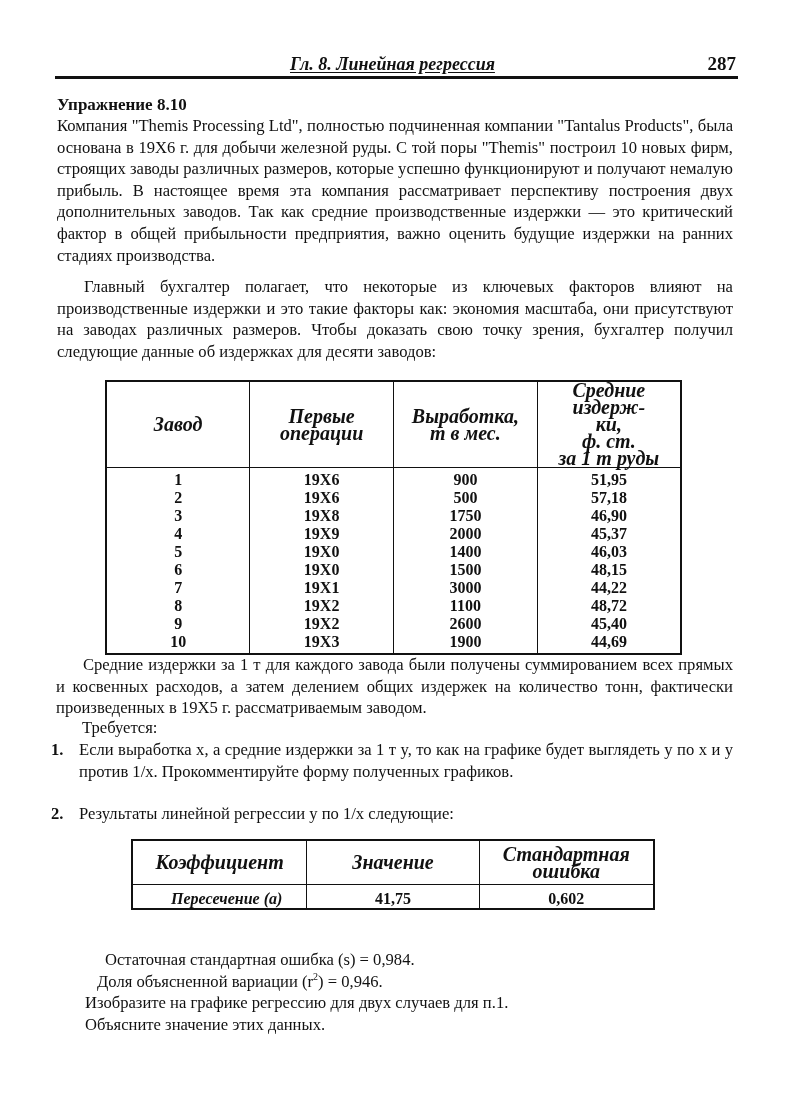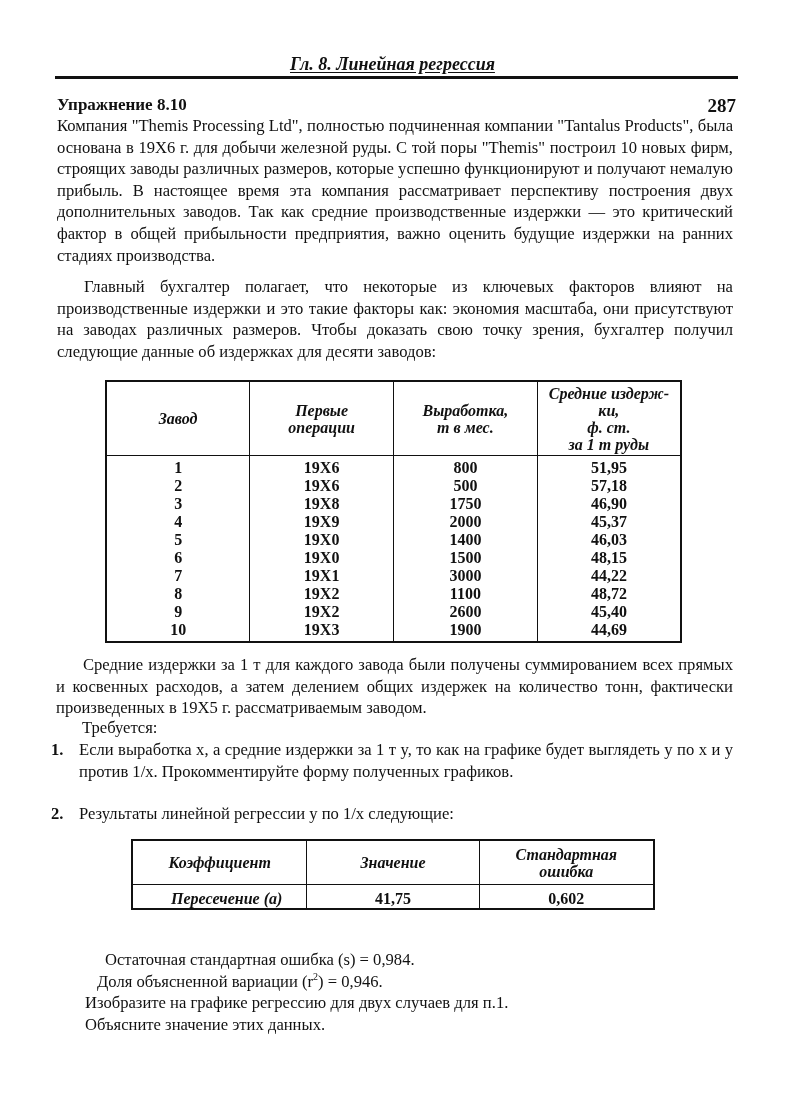--- a/index.html
+++ b/index.html
@@ -12,21 +12,21 @@
     position: absolute; left: 55px; top: 52px; width: 683px; height: 24px;
     border-bottom: 3px solid #111;
   }
   .header .title {
     position: absolute; left: 235px; top: 2px;
     font-style: italic; font-weight: bold; font-size: 18px;
     text-decoration: underline; text-underline-offset: 2px;
   }
   .header .page-num {
     position: absolute; right: 2px; top: 1px;
-    font-weight: bold; font-size: 19px; margin-top: 42px;
+    font-weight: bold; font-size: 19px;
   }
   .ex-title {
     position: absolute; left: 57px; top: 95px;
     font-weight: bold; font-size: 17px;
   }
   .para {
     position: absolute; left: 57px; width: 676px;
     font-size: 16.6px; line-height: 21.6px; text-align: justify;
   }
   .p1 { top: 115px; }
@@ -44,21 +44,21 @@
 
   table.data {
     position: absolute; border-collapse: collapse;
     font-size: 16px;
   }
   table.data td, table.data th {
     border-left: 1.5px solid #111; border-right: 1.5px solid #111;
     text-align: center; padding: 0;
   }
   table.data th {
-    font-style: italic; font-weight: bold; font-size: 16px;
+    font-style: italic; font-weight: bold; font-size: 20px;
     vertical-align: middle; line-height: 17px;
     border-bottom: 1.5px solid #111;
   }
   table.data td { line-height: 18px; font-weight: bold; }
   .t1 { left: 105px; top: 380px; width: 577px; border: 2.5px solid #111; }
   .t1 th { height: 73px; }
   .t1 td.first { padding-top: 3px; }
   .t1 td.last { padding-bottom: 2px; }
   .t2 { left: 131px; top: 839px; width: 524px; border: 2.5px solid #111; }
   .t2 th { height: 43px; }
@@ -100,21 +100,21 @@
       </th>
       <th style="width:25%">
         <span>Средние издерж-</span><br><span>ки,</span><br><span>ф. ст.</span><br><span>за 1 т руды</span>
       </th>
     </tr>
   </thead>
   <tbody id="plants-body">
       <tr>
         <td class="first">1</td>
         <td class="first">19X6</td>
-        <td class="first">800</td>
+        <td class="first">900</td>
         <td class="first">51,95</td>
       </tr>
       <tr>
         <td>2</td>
         <td>19X6</td>
         <td>500</td>
         <td>57,18</td>
       </tr>
       <tr>
         <td>3</td>

